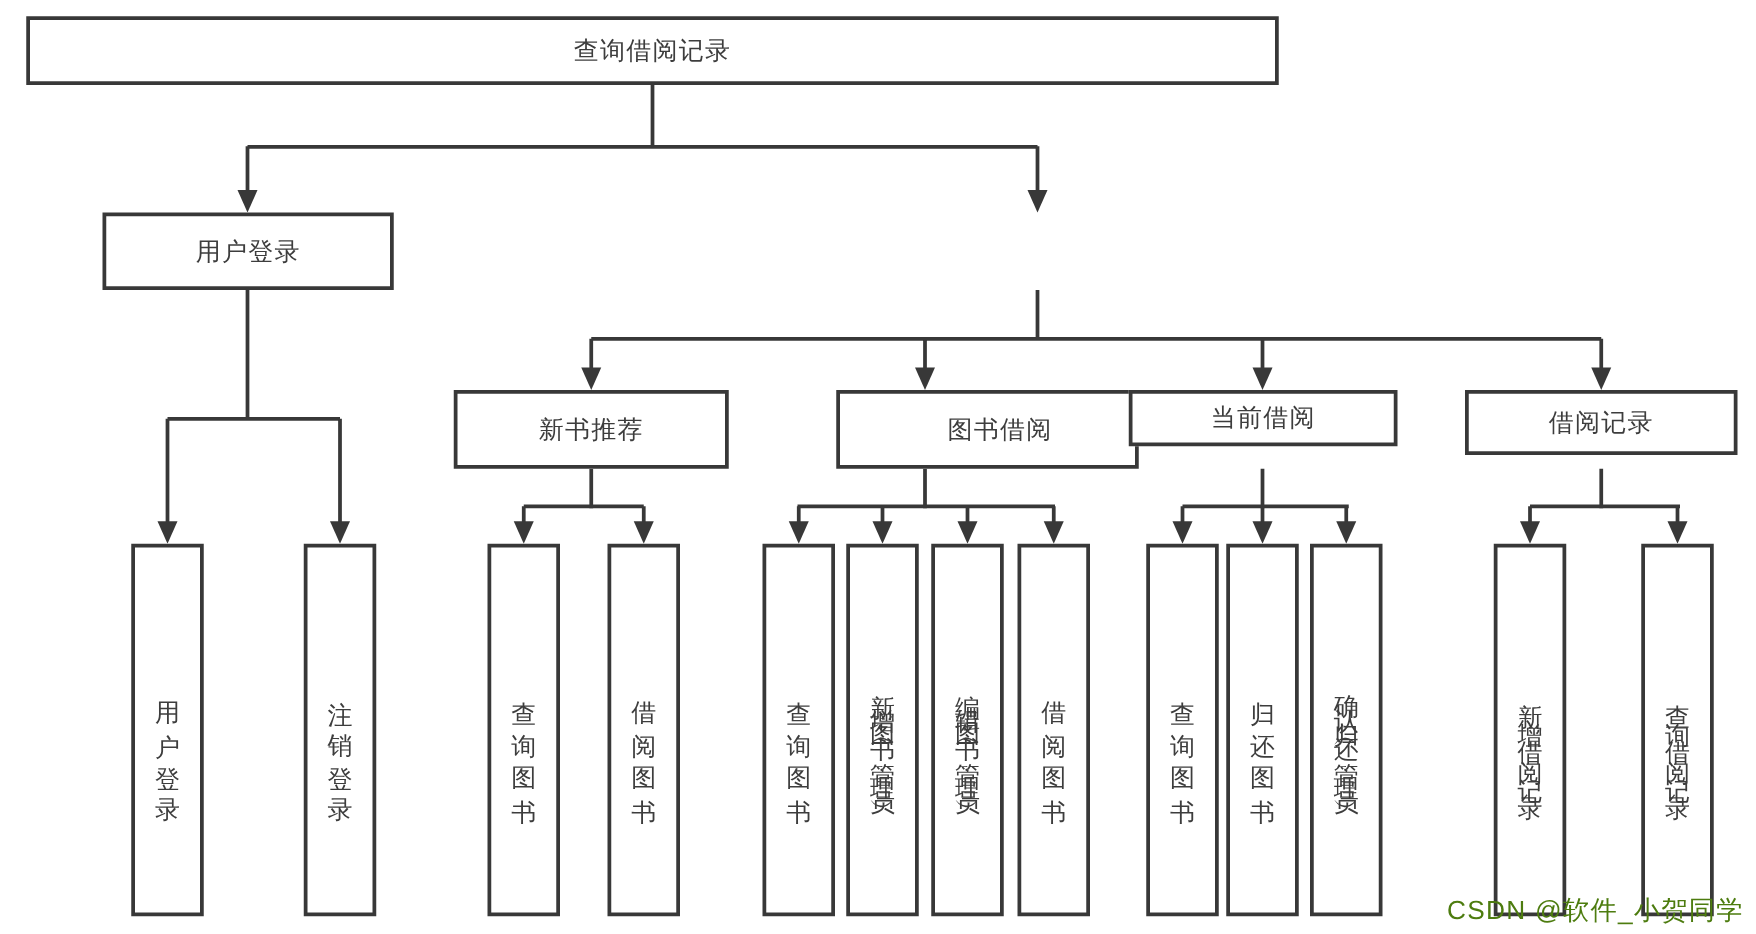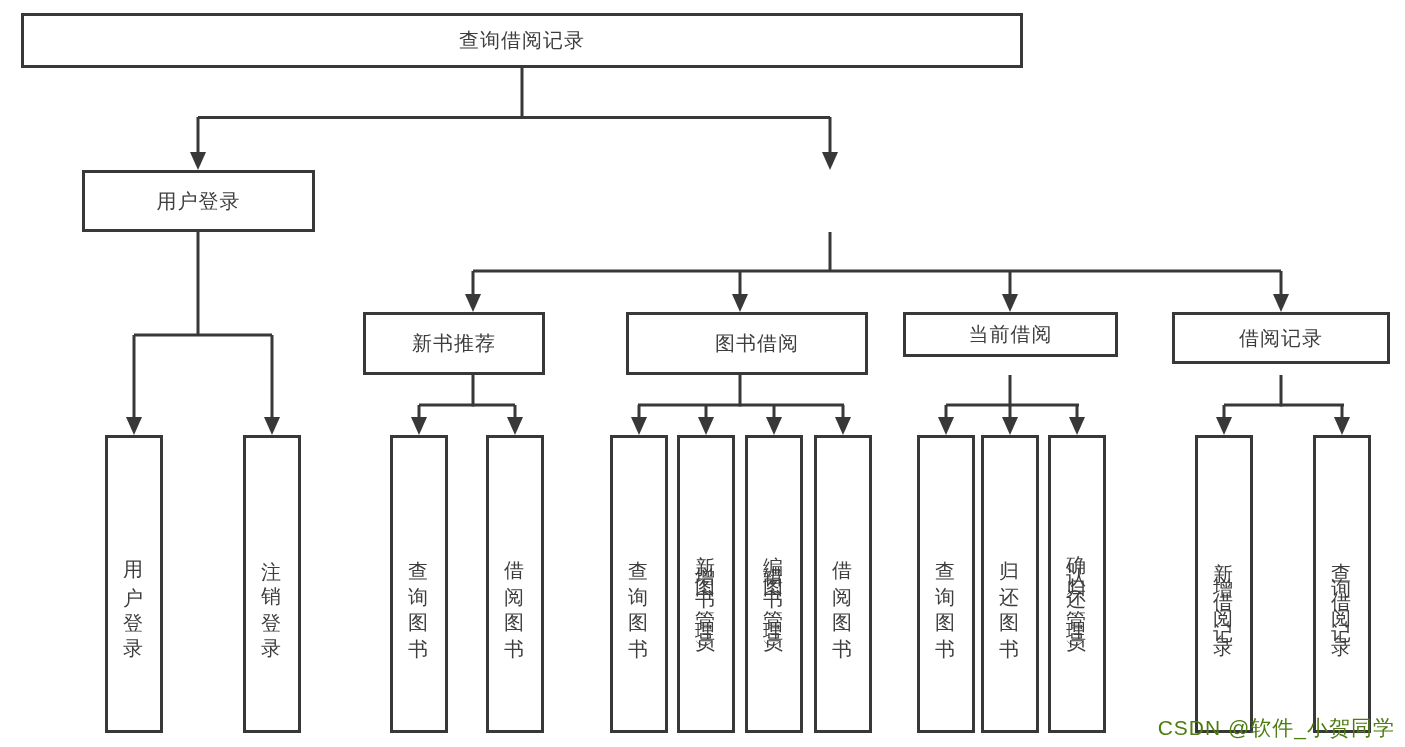--- a/index.html
+++ b/index.html
@@ -86,24 +86,24 @@
   </svg>
 
   <div class="node" style="left:21px;top:13px;width:1002px;height:55px;">
     <span class="h-label">查询借阅记录</span>
   </div>
 
   <div class="node" style="left:82px;top:170px;width:233px;height:62px;">
     <span class="h-label">用户登录</span>
   </div>
 
-  <div class="node" style="left:363px;top:312px;width:182px;height:63px;">
+  <div class="node" style="left:363px;top:312px;width:220px;height:63px;">
     <span class="h-label">新书推荐</span>
   </div>
-  <div class="node" style="left:626px;top:312px;width:242px;height:63px;padding-left:20px;">
+  <div class="node" style="left:669px;top:312px;width:242px;height:63px;padding-left:20px;">
     <span class="h-label">图书借阅</span>
   </div>
   <div class="node" style="left:903px;top:312px;width:215px;height:45px;">
     <span class="h-label">当前借阅</span>
   </div>
   <div class="node" style="left:1172px;top:312px;width:218px;height:52px;">
     <span class="h-label">借阅记录</span>
   </div>
 
   <div class="node leaf" style="left:105px;">

